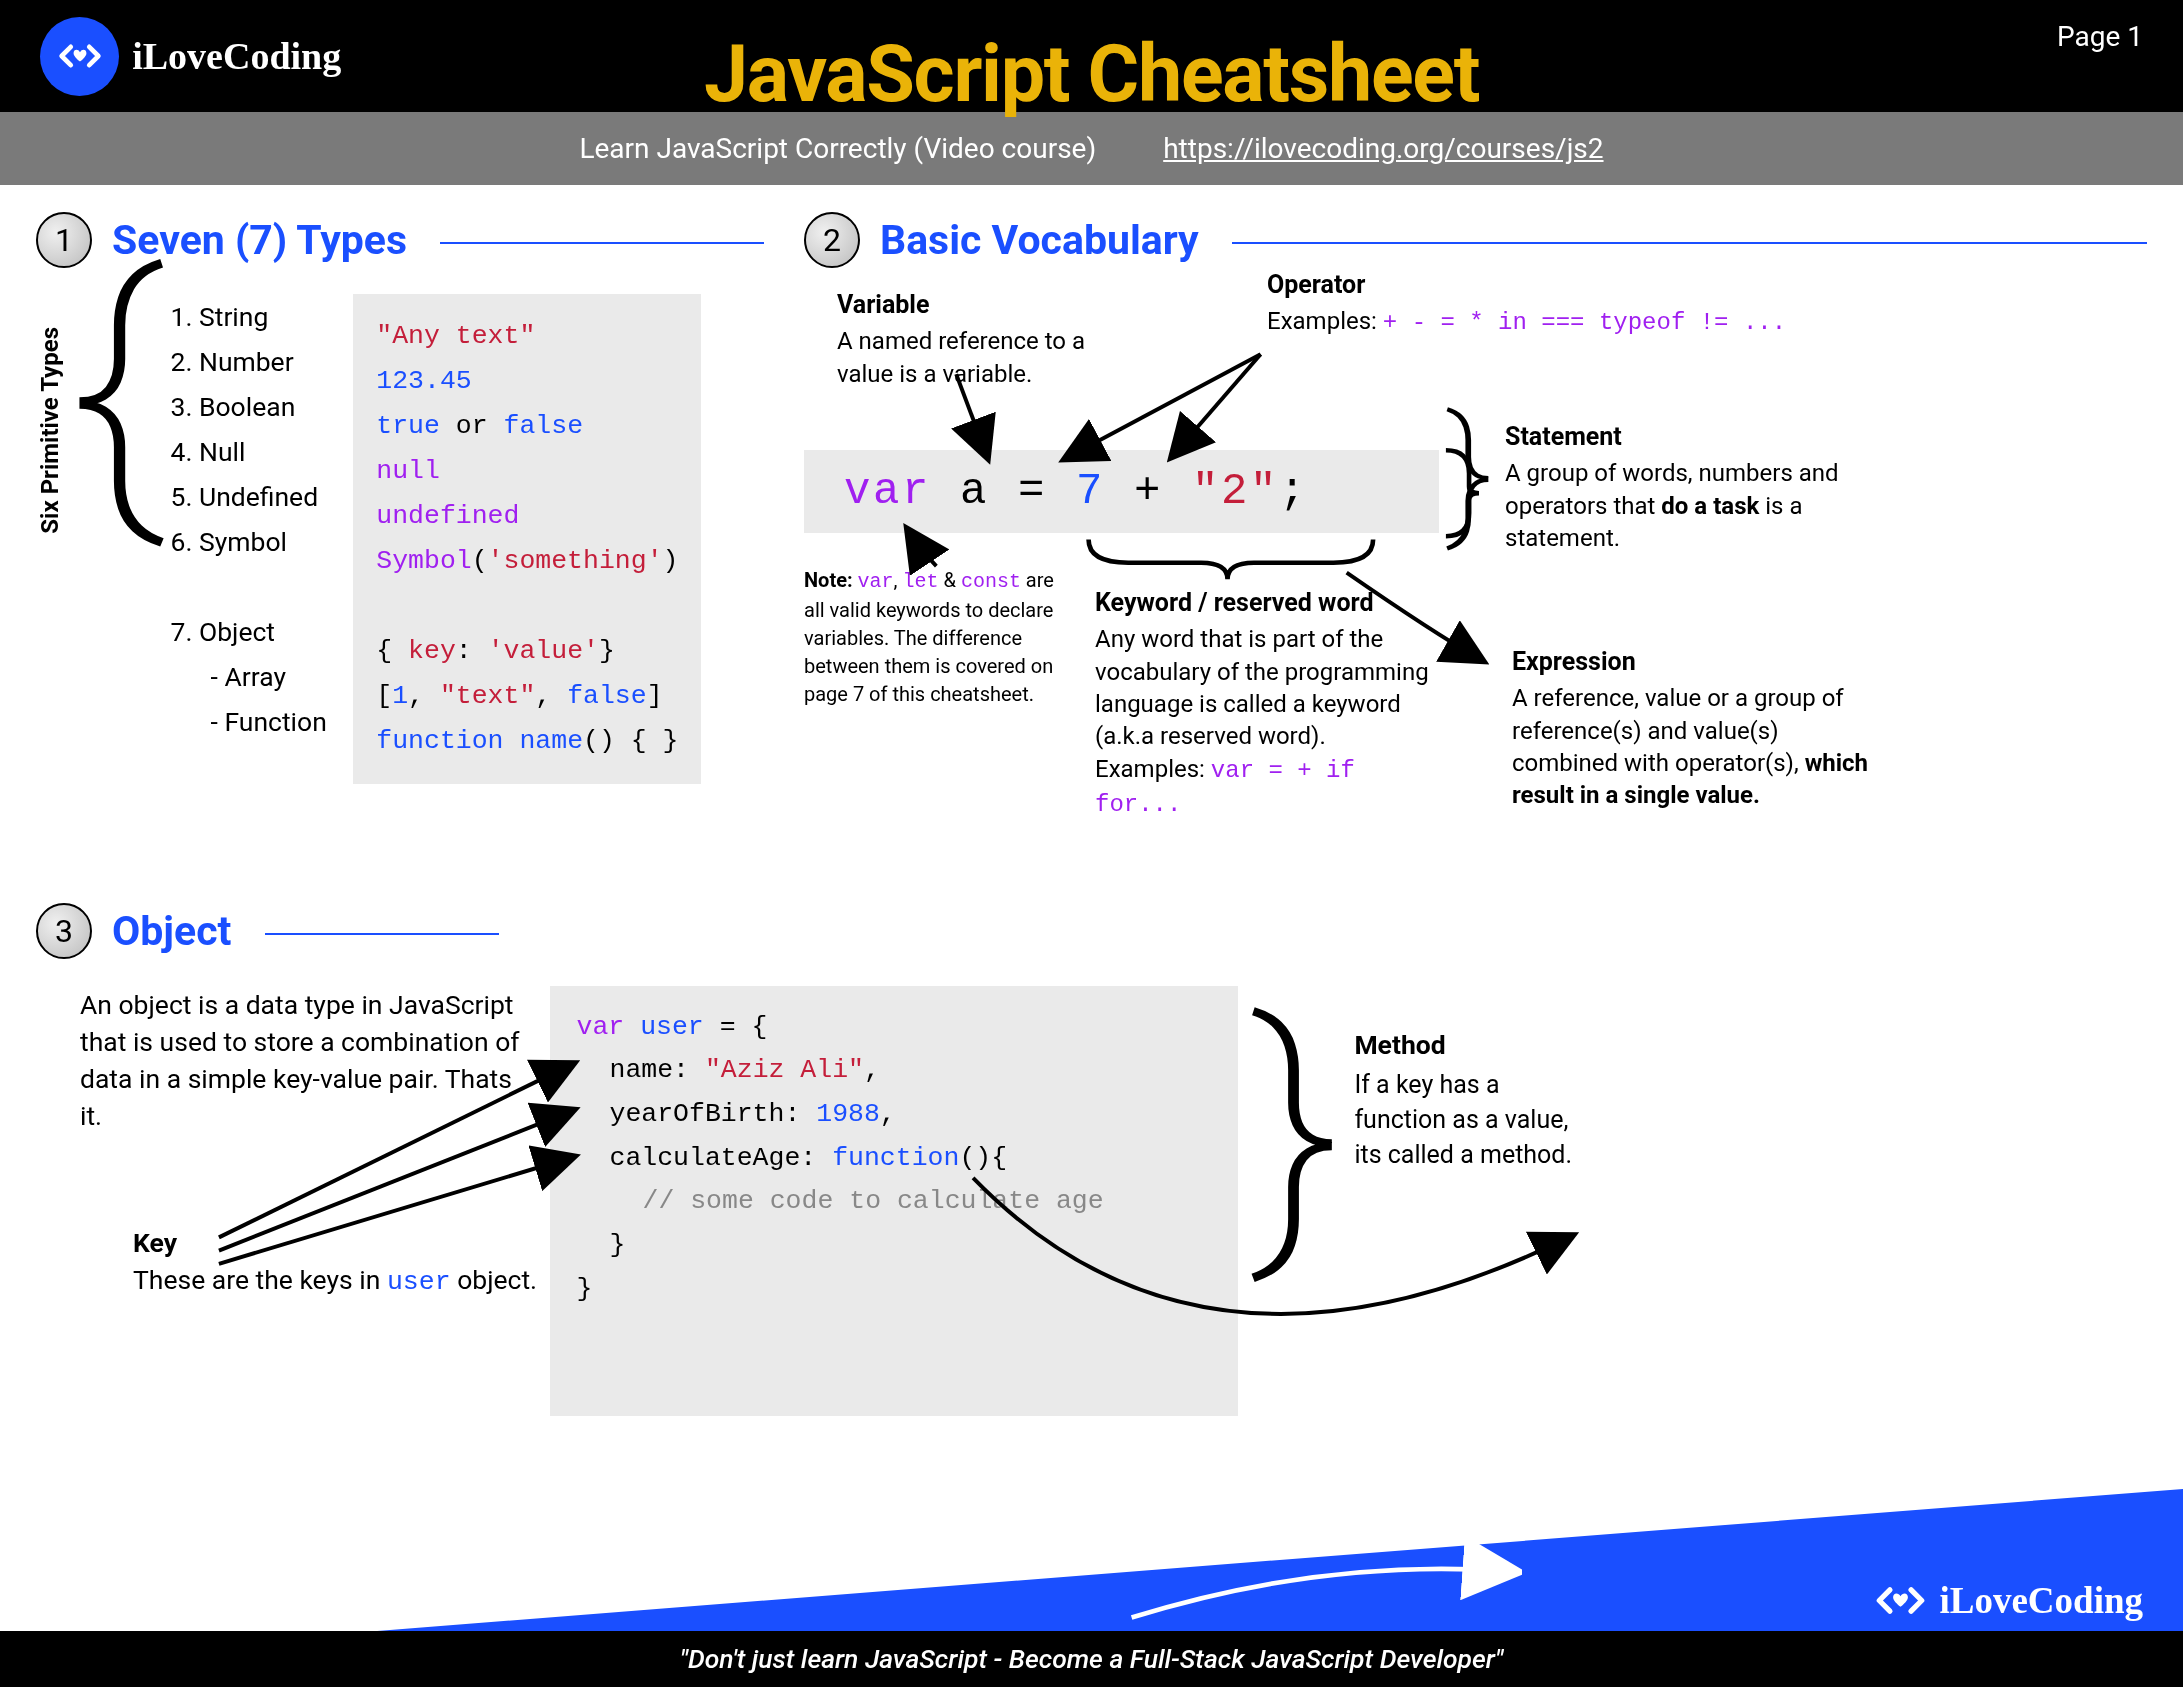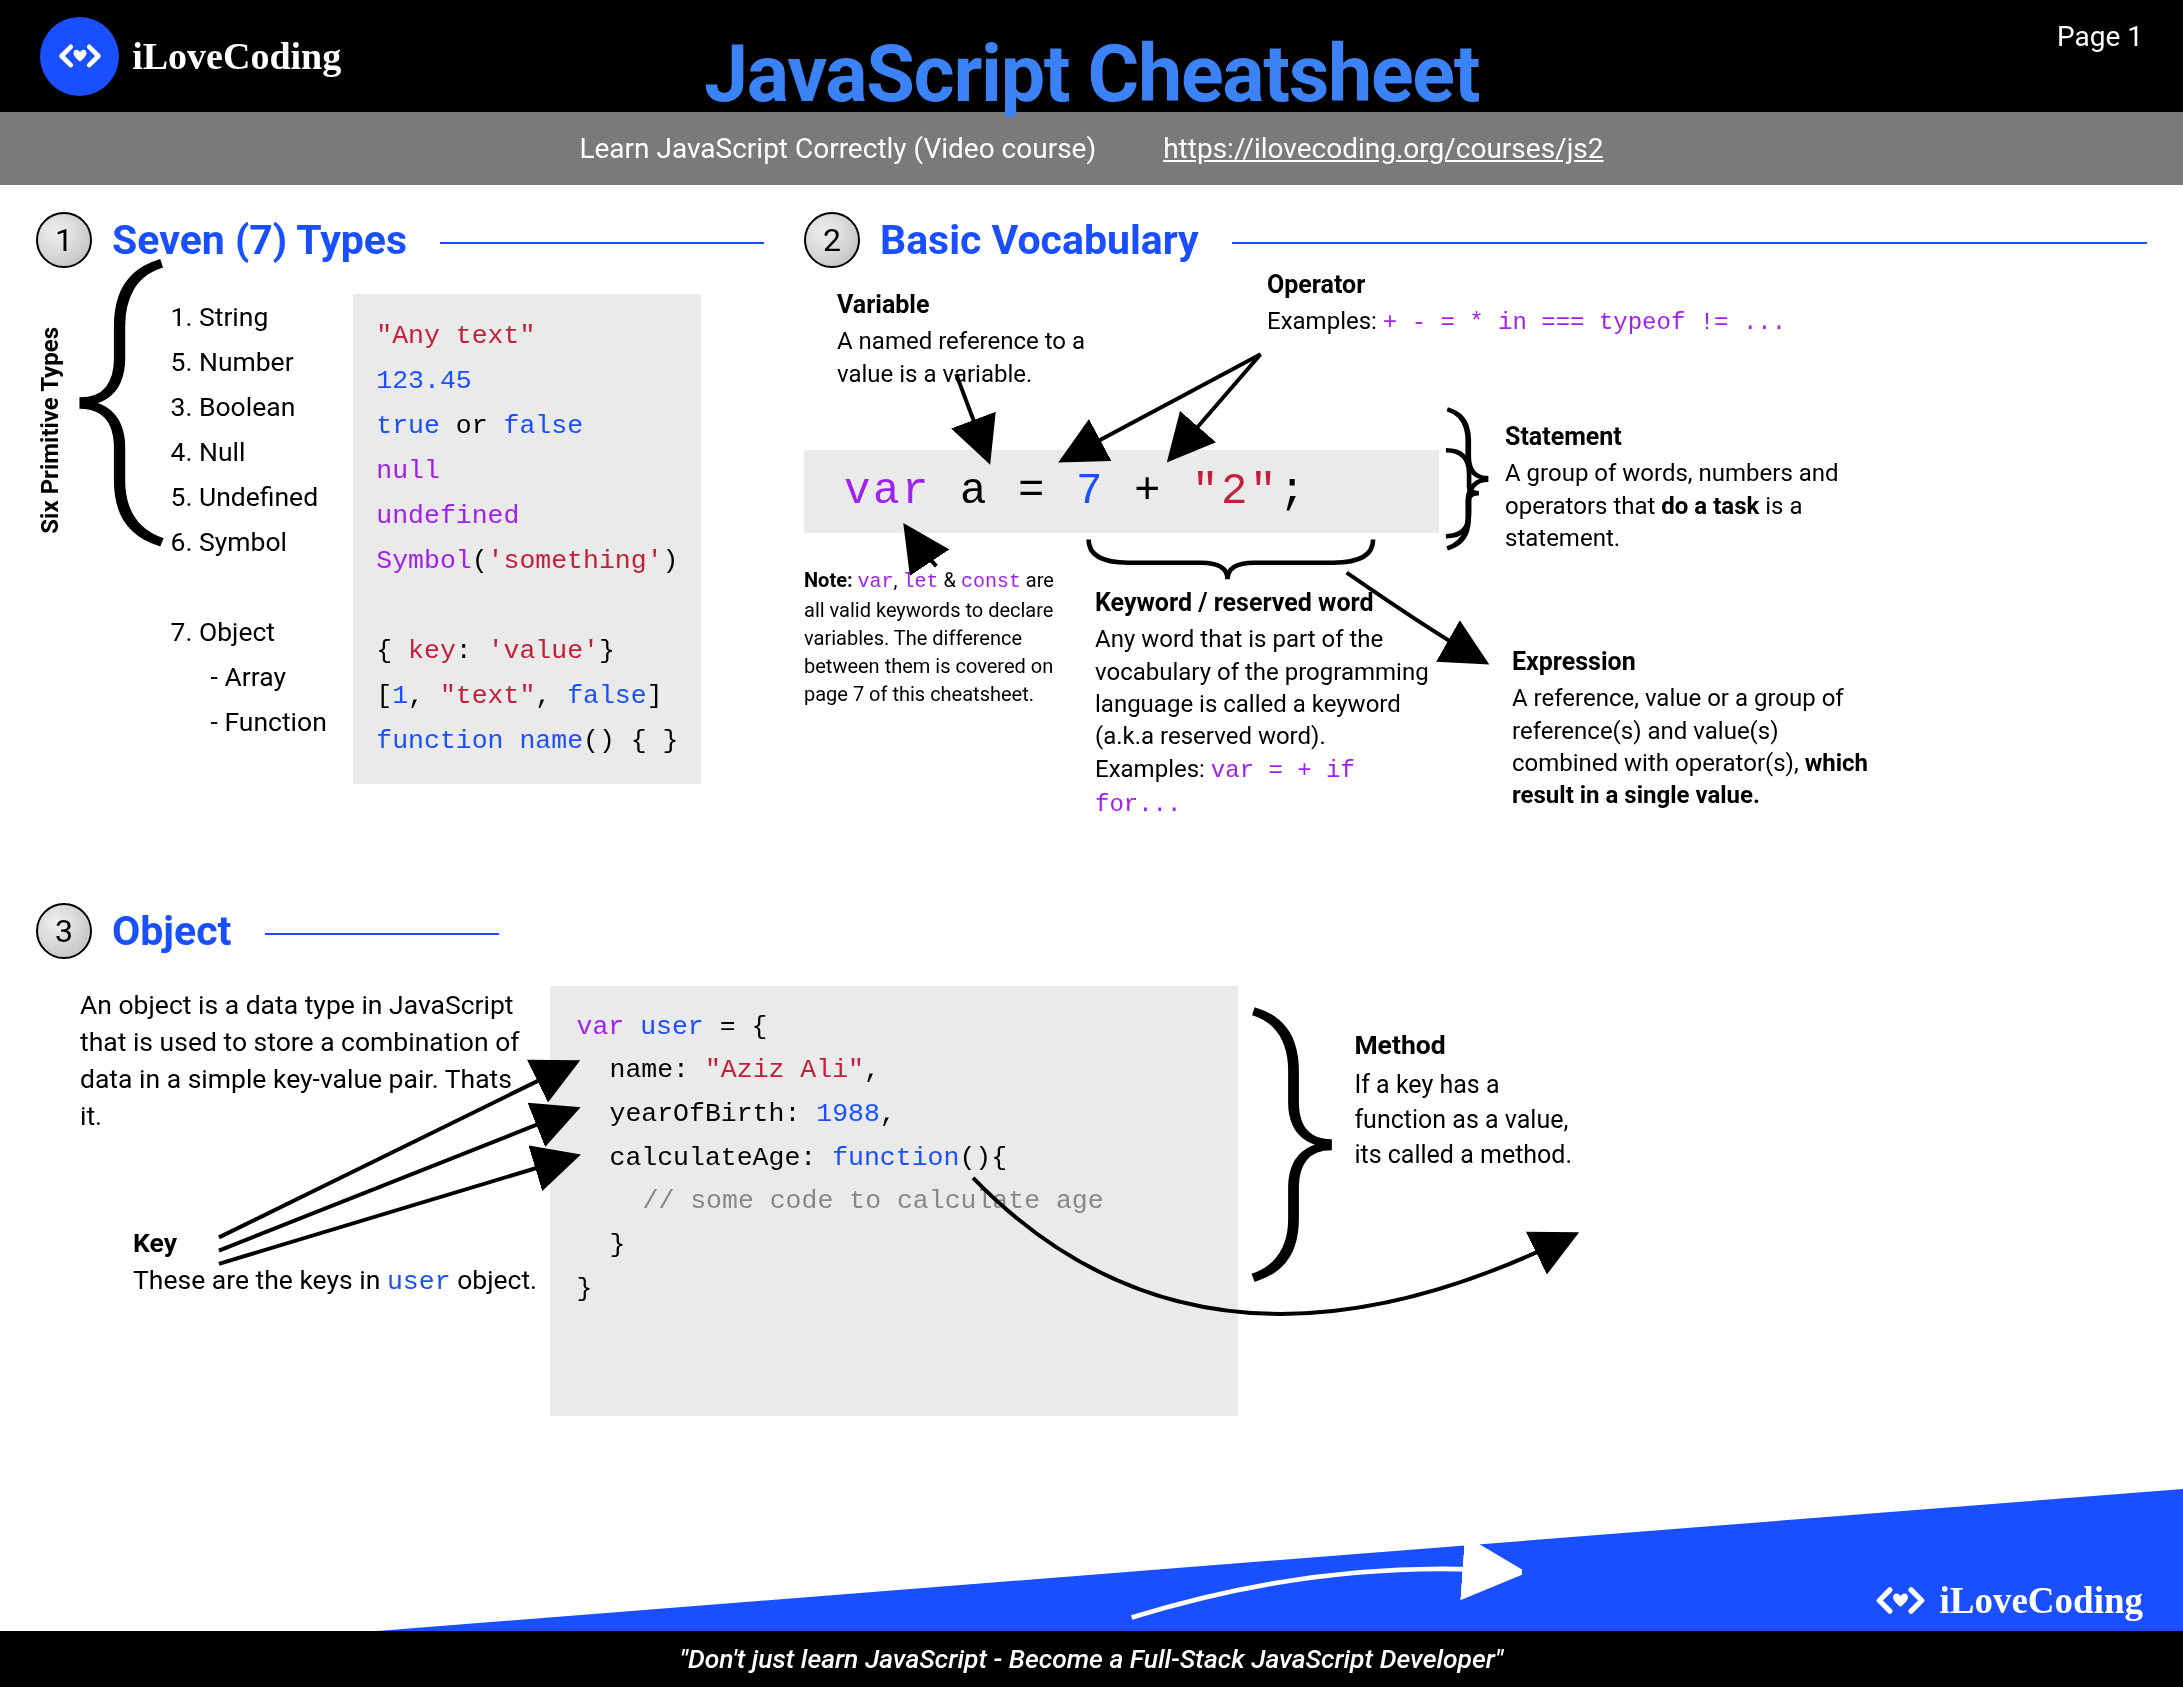--- a/index.html
+++ b/index.html
@@ -26,21 +26,21 @@
   .logo-circle {
     width: 79px; height: 79px; border-radius: 50%;
     background: #1a4fff;
     display:flex; align-items:center; justify-content:center;
     margin-right: 13.2px;
   }
   .logo-circle svg { width: 46px; height: 46px; }
   .brand { color:#fff; font-size:38px; }
   .doc-title {
     position:absolute; left:50%; transform:translateX(-50%);
-    color:#3b82f6; font-size:79px; font-weight:700; bottom:-8px;
+    color:#eab308; font-size:79px; font-weight:700; bottom:-8px;
     letter-spacing:-1.3px;
   }
   .page-num { color:#fff; font-size:28px; position:absolute; right:40px; top:20px; }
 
   .header-gray {
     background:#7a7a7a; height:73px;
     display:flex; align-items:center; justify-content:center;
     gap:67px; color:#fff; font-size:28px;
   }
   .header-gray a { color:#fff; text-decoration:underline; }
@@ -172,21 +172,21 @@
         <div class="sec-title">Seven (7) Types</div>
         <div class="sec-rule"></div>
       </div>
 
       <div class="types-body">
         <div class="types-label">Six Primitive Types</div>
         <div class="types-brace">{</div>
 
         <div class="types-list">
           <div>1.  String</div>
-          <div>5.  Number</div>
+          <div>2.  Number</div>
           <div>3.  Boolean</div>
           <div>4.  Null</div>
           <div>5.  Undefined</div>
           <div>6.  Symbol</div>
           <div style="height:45px"></div>
           <div>7.  Object</div>
           <div class="sub">-  Array</div>
           <div class="sub">-  Function</div>
         </div>
 

